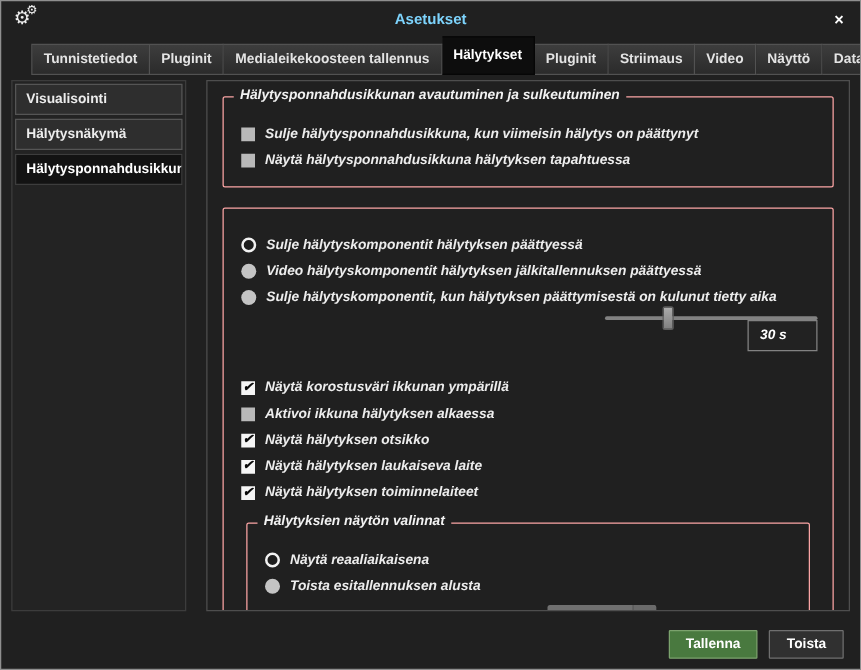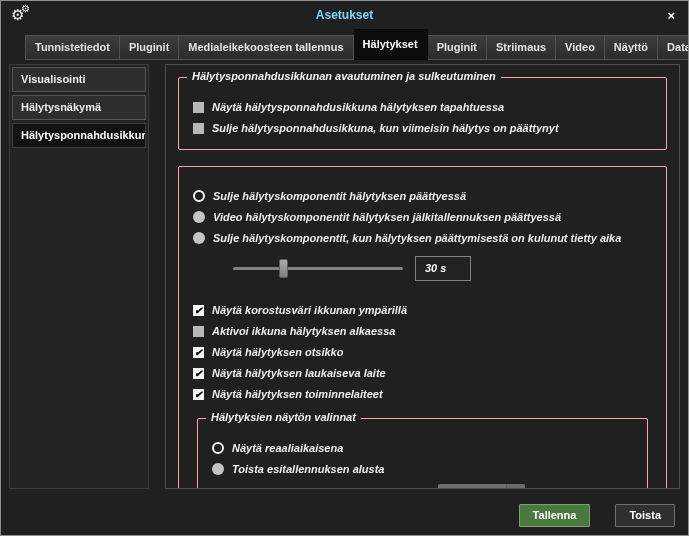--- a/index.html
+++ b/index.html
@@ -36,36 +36,36 @@
   .row .lbl{white-space:nowrap;}
   
   .checkbox{width:11px;height:11px;background:#b9b9b9;flex:0 0 auto;text-align:center;}
   .checkbox.checked{background:#f5f5f5;color:#0a0a0a;font-size:10px;line-height:11px;}
   .checkbox .tick{display:none;}
   .checkbox.checked .tick{display:block;transform:translateY(-0.5px);}
   
   .radio{width:12px;height:12px;border-radius:50%;background:#c4c4c4;flex:0 0 auto;}
   .radio.selected{background:#1d1d1d;border:2px solid #f2f2f2;}
   
-  .slider-row{display:flex;align-items:center;margin:4px 0 2px 42px;height:30px;}
+  .slider-row{display:flex;align-items:flex-end;margin:4px 0 2px 42px;height:30px;flex-direction:column;}
   .slider-track{width:170px;height:3px;background:#828282;border-radius:2px;position:relative;}
   .slider-handle{position:absolute;top:-8px;width:9px;height:19px;border-radius:2px;
                  background:linear-gradient(#ababab,#7f7f7f);border:1px solid #5e5e5e;}
   .value-box{margin-left:12px;width:56px;height:25px;line-height:23px;border:1px solid #828282;
              background:#222222;color:#ffffff;font-size:11px;font-weight:bold;padding-left:9px;}
   
   .nested{margin:18px 6px 6px 6px;}
   
   .dropdown{display:inline-flex;align-items:center;height:20px;background:#707070;border-radius:2px;
             margin-left:4px;overflow:hidden;}
   .dropdown .dd-value{padding:0 7px;font-size:11px;font-weight:bold;color:#3e3e3e;white-space:nowrap;}
   .dropdown .dd-arrow{border-left:1px solid #595959;padding:0 5px;font-size:8px;color:#2c2c2c;height:100%;
                       display:flex;align-items:center;background:#6a6a6a;}
   
-  .footer{height:40px;flex:0 0 auto;display:flex;align-items:center;justify-content:flex-end;gap:25px;padding:0 13px;}
+  .footer{height:40px;flex:0 0 auto;display:flex;align-items:center;justify-content:flex-end;gap:9px;padding:0 13px;}
   .btn{height:23px;line-height:21px;padding:0 13px;font-size:11px;font-weight:bold;color:#ffffff;
        border:1px solid #6f6f6f;background:#303030;border-radius:1px;}
   .btn.save{background:#49793f;border-color:#7ba26d;}
 </style>
 </head>
 <body>
 
 <div class="window">
 
   <div class="titlebar">
@@ -97,25 +97,25 @@
       <div class="side-item">Hälytysnäkymä</div>
       <div class="side-item selected">Hälytysponnahdusikkuna</div>
     </div>
 
     <div class="main">
 
       <div class="groupbox">
         <span class="legend">Hälytysponnahdusikkunan avautuminen ja sulkeutuminen</span>
         <div class="row">
           <span class="checkbox"></span>
+          <span class="lbl">Sulje hälytysponnahdusikkuna, kun viimeisin hälytys on päättynyt</span>
+        </div>
+        <div class="row">
+          <span class="checkbox"></span>
           <span class="lbl">Näytä hälytysponnahdusikkuna hälytyksen tapahtuessa</span>
-        </div>
-        <div class="row">
-          <span class="checkbox"></span>
-          <span class="lbl">Sulje hälytysponnahdusikkuna, kun viimeisin hälytys on päättynyt</span>
         </div>
       </div>
 
       <div class="gap"></div>
 
       <div class="groupbox">
 
         <div class="row">
           <span class="radio selected"></span>
           <span class="lbl">Sulje hälytyskomponentit hälytyksen päättyessä</span>

